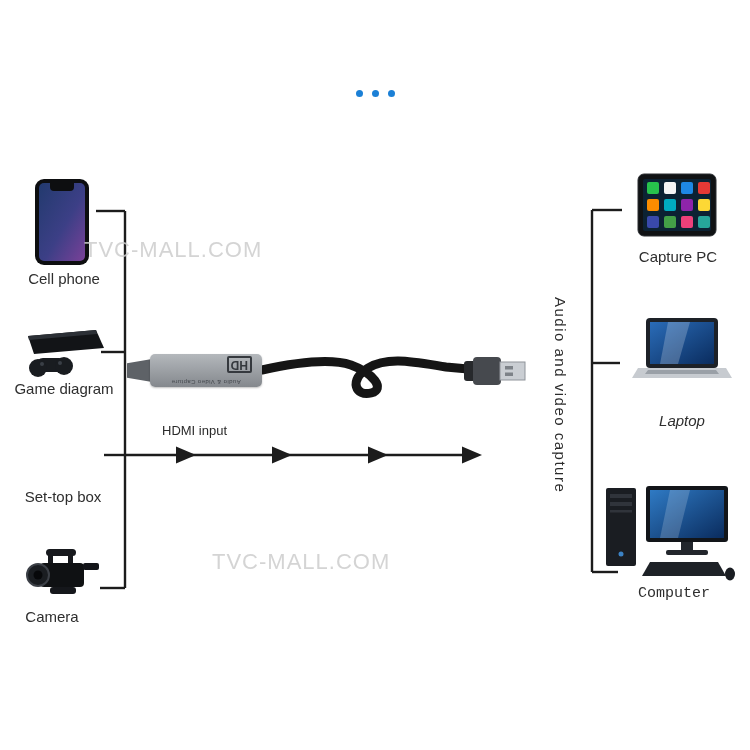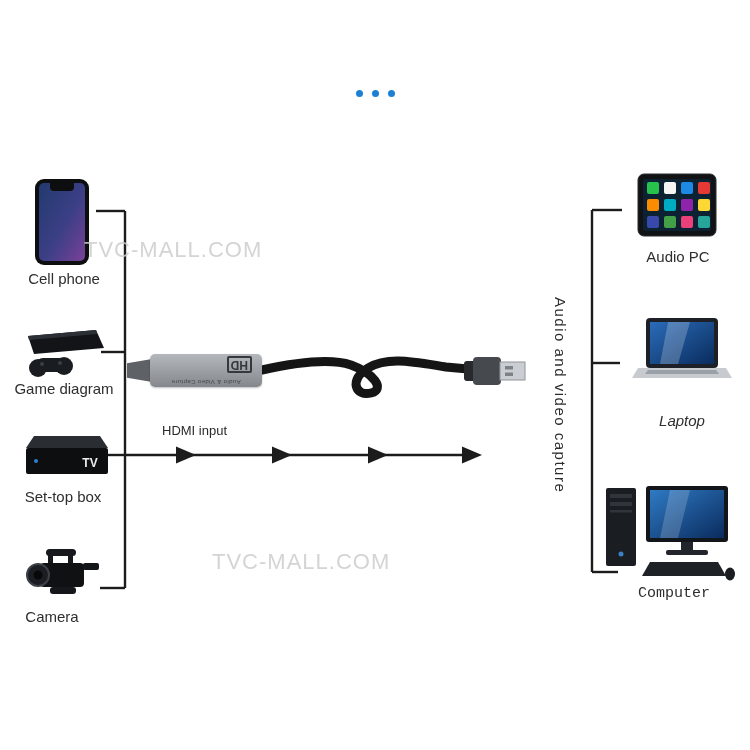--- a/index.html
+++ b/index.html
@@ -110,28 +110,20 @@
       <polygon points="10,12 78,6 79,10 11,16" fill="#2c3036"></polygon>
       <rect x="18" y="34" width="30" height="14" rx="7" fill="#191c20"></rect>
       <circle cx="20" cy="44" r="9" fill="#191c20"></circle>
       <circle cx="46" cy="42" r="9" fill="#191c20"></circle>
       <circle cx="24" cy="40" r="2" fill="#3a3f46"></circle>
       <circle cx="42" cy="39" r="2" fill="#3a3f46"></circle>
     </svg>
   </div>
   <div class="dev-label" style="left:0px;top:380px;width:128px;">Game diagram</div>
 
-  <div class="device" style="left:20px;top:428px;">
-    <svg width="90" height="56" viewBox="0 0 90 56">
-      <polygon points="14,8 80,8 88,20 6,20" fill="#2a2d32"></polygon>
-      <rect x="6" y="20" width="82" height="26" rx="2" fill="#0c0e10"></rect>
-      <circle cx="16" cy="33" r="2" fill="#2f80d0"></circle>
-      <text x="70" y="39" font-size="12" font-weight="bold" fill="#ededed" text-anchor="middle">TV</text>
-    </svg>
-  </div>
   <div class="dev-label" style="left:8px;top:488px;width:110px;">Set-top box</div>
 
   <div class="device" style="left:26px;top:546px;">
     <svg width="78" height="58" viewBox="0 0 78 58">
       <rect x="20" y="3" width="30" height="7" rx="3.5" fill="#17191d"></rect>
       <rect x="22" y="9" width="5" height="9" fill="#17191d"></rect>
       <rect x="42" y="9" width="5" height="9" fill="#17191d"></rect>
       <rect x="14" y="17" width="44" height="24" rx="4" fill="#0f1113"></rect>
       <circle cx="12" cy="29" r="11" fill="#1a1d21" stroke="#3c4047" stroke-width="2"></circle>
       <circle cx="12" cy="29" r="4.5" fill="#07080a"></circle>
@@ -163,21 +155,21 @@
       <rect x="11" y="27" width="12" height="12" rx="2" fill="#fb8c00"></rect>
       <rect x="28" y="27" width="12" height="12" rx="2" fill="#00acc1"></rect>
       <rect x="45" y="27" width="12" height="12" rx="2" fill="#8e24aa"></rect>
       <rect x="62" y="27" width="12" height="12" rx="2" fill="#fdd835"></rect>
       <rect x="11" y="44" width="12" height="12" rx="2" fill="#3949ab"></rect>
       <rect x="28" y="44" width="12" height="12" rx="2" fill="#43a047"></rect>
       <rect x="45" y="44" width="12" height="12" rx="2" fill="#ec407a"></rect>
       <rect x="62" y="44" width="12" height="12" rx="2" fill="#26a69a"></rect>
     </svg>
   </div>
-  <div class="dev-label" style="left:628px;top:248px;width:100px;">Audio PC</div>
+  <div class="dev-label" style="left:628px;top:248px;width:100px;">Capture PC</div>
 
   <div class="device" style="left:630px;top:316px;">
     <svg width="102" height="88" viewBox="0 0 102 88">
       <rect x="16" y="2" width="72" height="50" rx="4" fill="#1d2127"></rect>
       <rect x="20" y="6" width="64" height="42" fill="url(#lapGrad)"></rect>
       <polygon points="38,6 60,6 48,48 30,48" fill="rgba(255,255,255,.22)"></polygon>
       <polygon points="8,52 96,52 102,62 2,62" fill="#c7cbd0"></polygon>
       <polygon points="18,54 86,54 89,58 15,58" fill="#9aa0a7"></polygon>
     </svg>
   </div>

